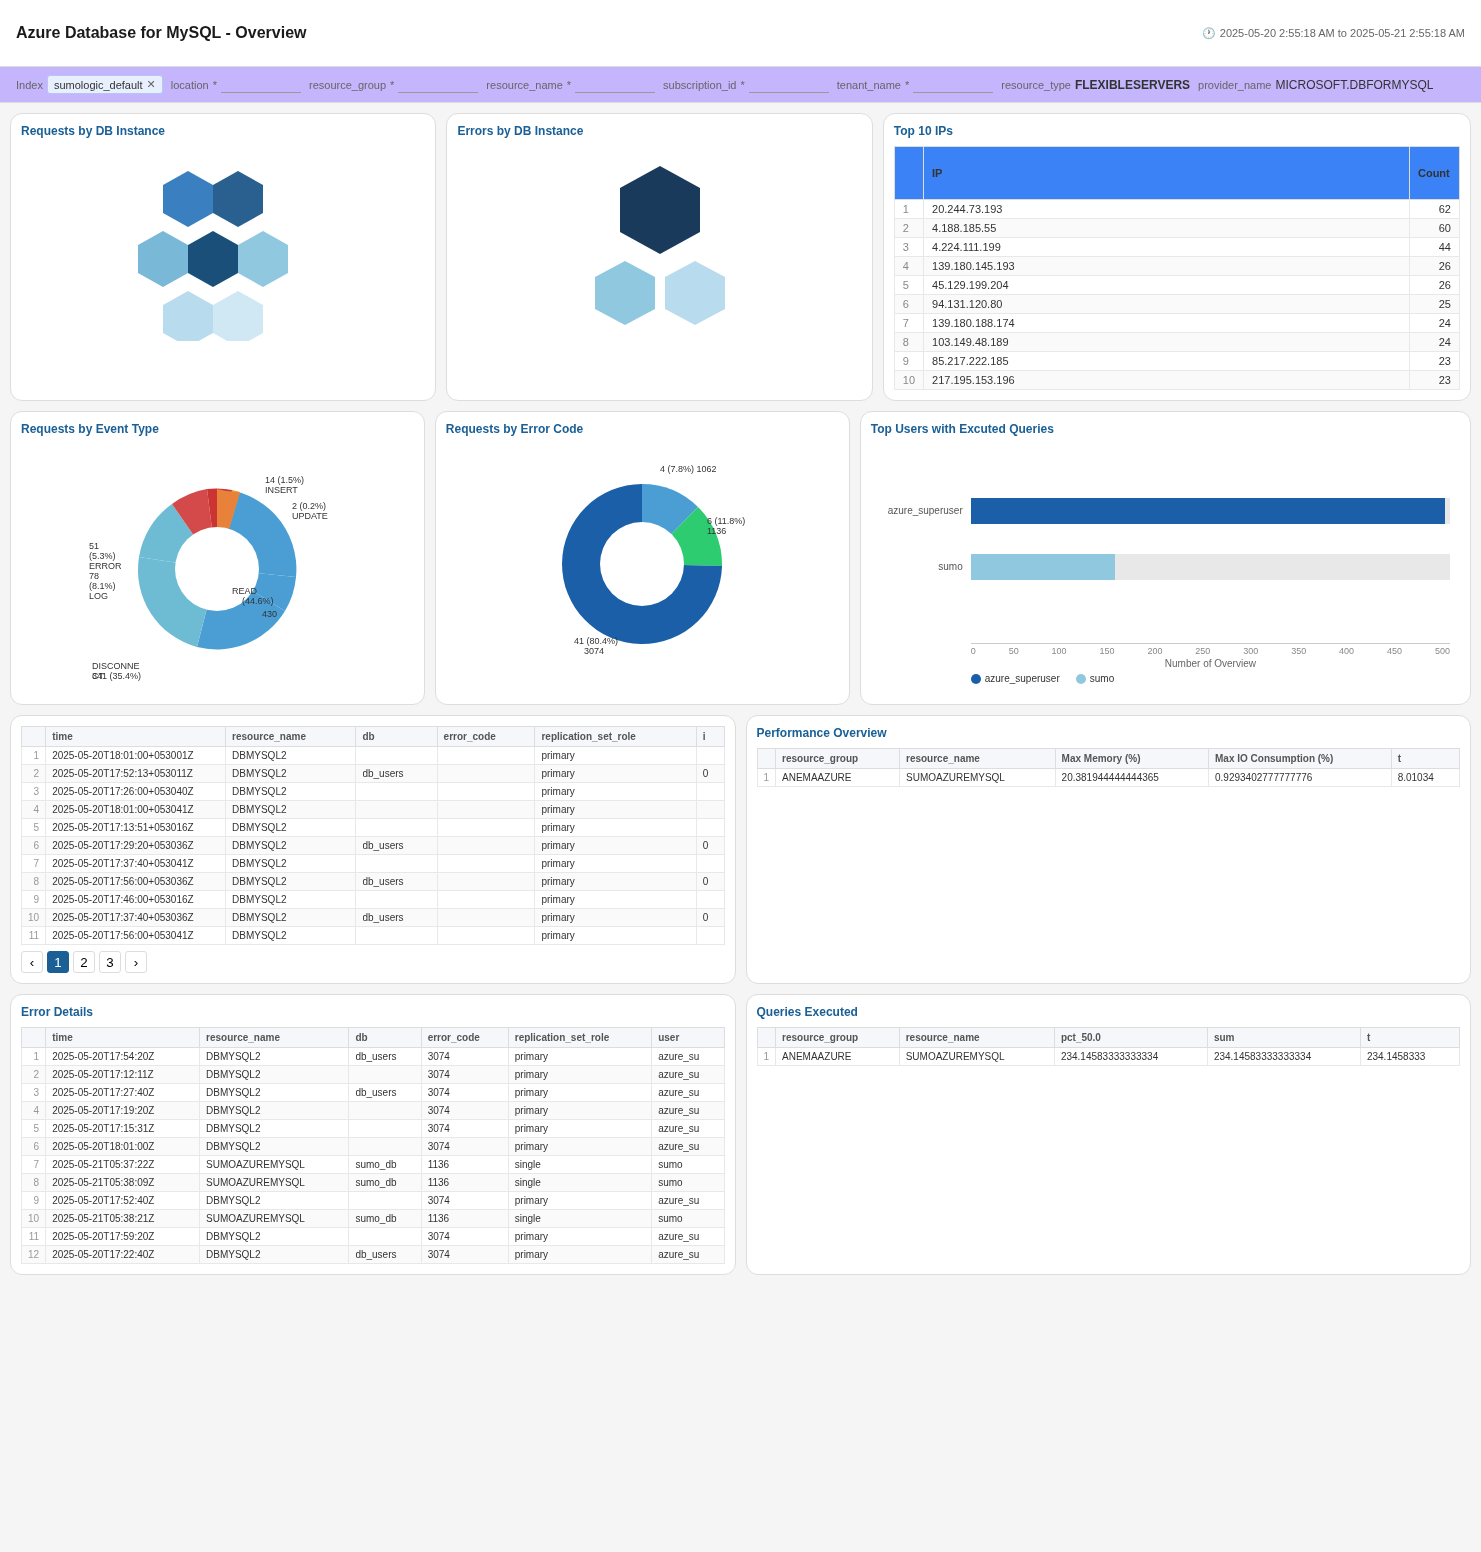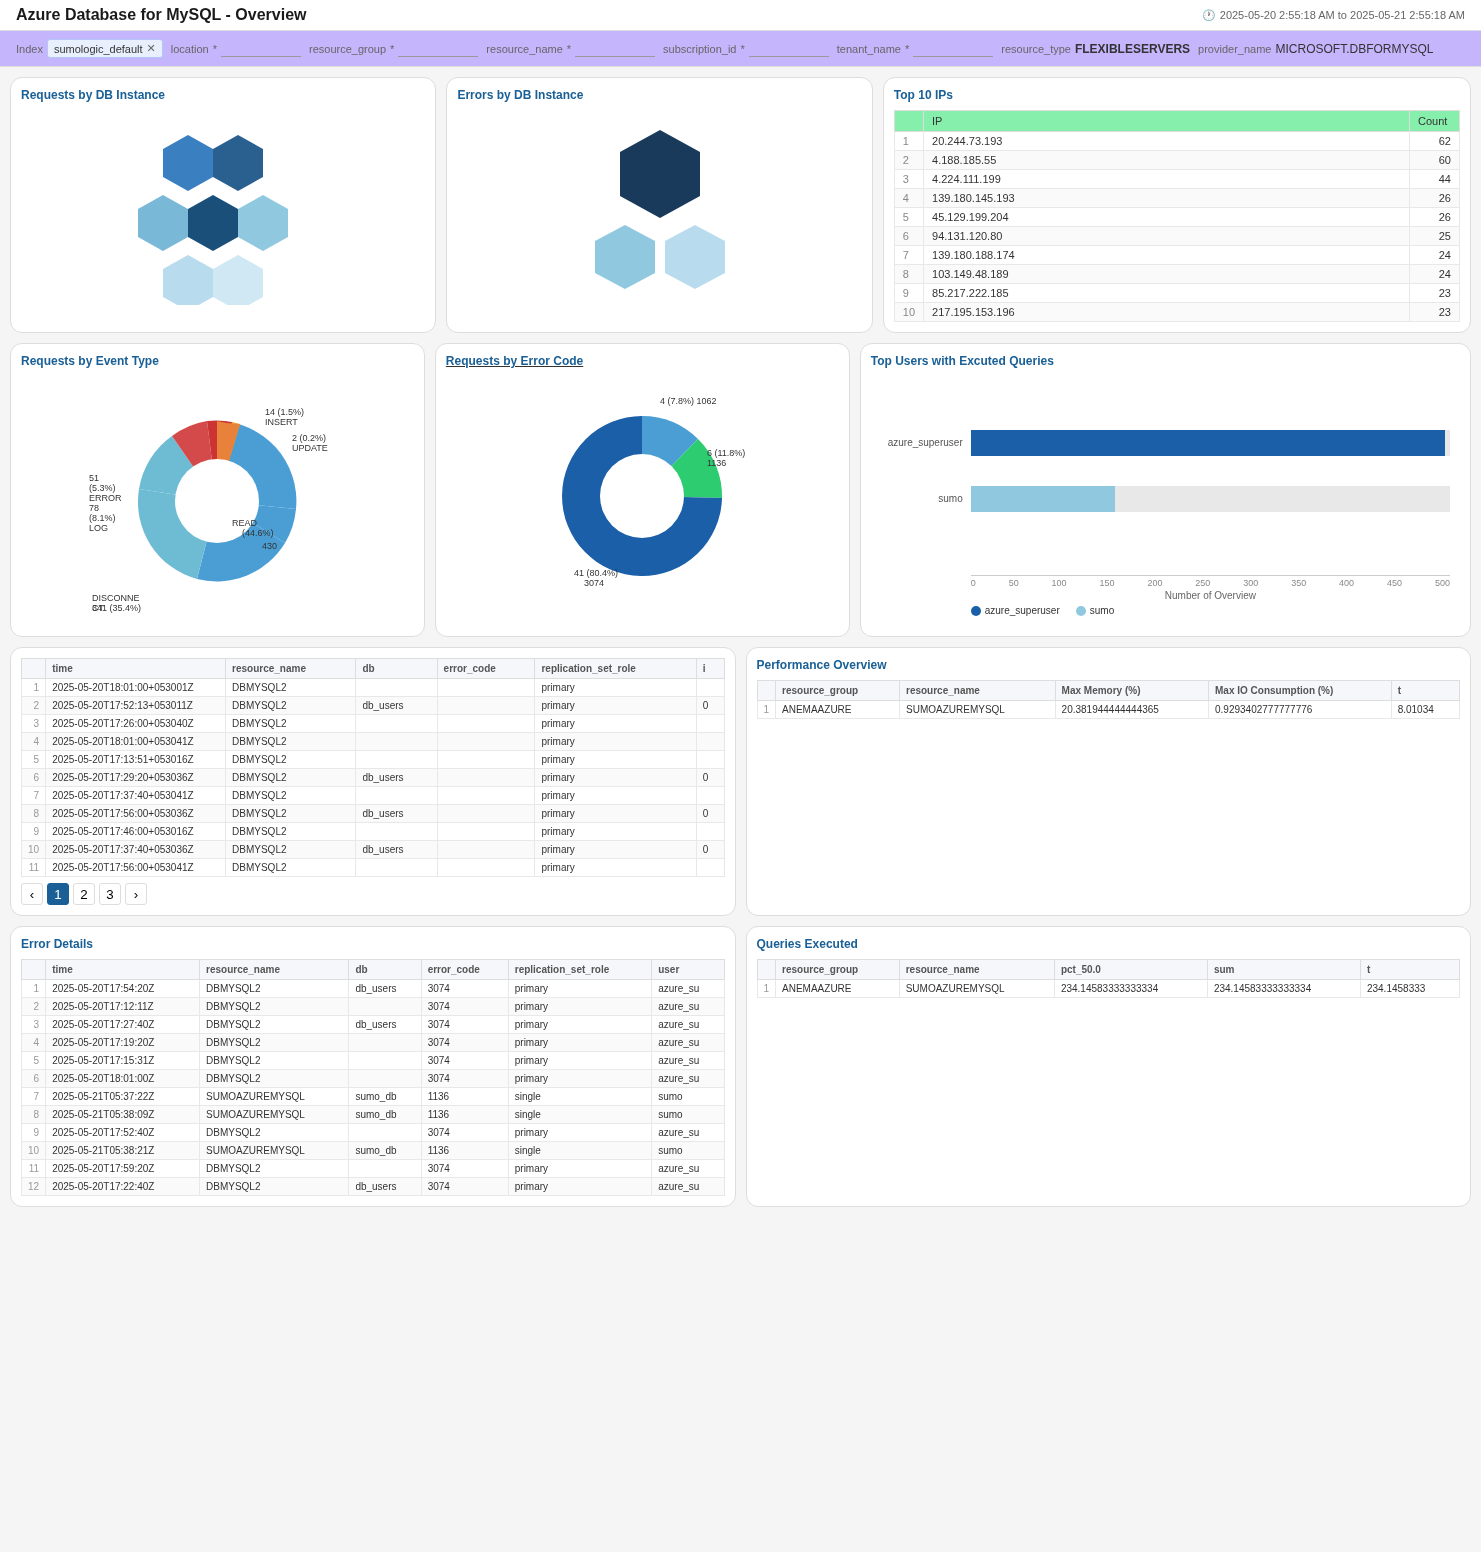--- a/index.html
+++ b/index.html
@@ -1,18 +1,18 @@
 <!DOCTYPE html>
 <html><head>
   <meta charset="utf-8">
   <style>
     * { box-sizing: border-box; margin: 0; padding: 0; }
     body { font-family: Arial, sans-serif; font-size: 12px; background: #f5f5f5; color: #333; }
     
-    .header { background: #fff; padding: 6px 16px; border-bottom: 1px solid #ddd; display: flex; align-items: center; justify-content: space-between; }
+    .header { background: #fff; padding: 24px 16px; border-bottom: 1px solid #ddd; display: flex; align-items: center; justify-content: space-between; }
     .header-title { font-size: 16px; font-weight: bold; color: #1a1a1a; }
     .header-time { font-size: 11px; color: #666; display: flex; align-items: center; gap: 4px; }
     
     .filter-bar { background: #c4b5fd; padding: 8px 16px; border-bottom: 1px solid #ddd; display: flex; flex-wrap: wrap; align-items: center; gap: 8px; }
     .filter-item { display: flex; align-items: center; gap: 4px; }
     .filter-label { color: #666; font-size: 11px; }
     .filter-tag { background: #e8f0fe; border: 1px solid #b3c7f7; border-radius: 3px; padding: 2px 6px; font-size: 11px; display: flex; align-items: center; gap: 4px; }
     .filter-tag .remove { cursor: pointer; color: #666; }
     .filter-input { border: none; border-bottom: 1px solid #999; font-size: 11px; padding: 2px 4px; background: transparent; width: 80px; }
     
@@ -22,21 +22,21 @@
     
     .panel { background: #fff; border: 1px solid #ddd; border-radius: 12px; padding: 10px; flex: 1; min-width: 0; }
     .panel-title { font-size: 12px; font-weight: bold; color: #1a6096; margin-bottom: 8px; }
     
     
     .hex-container { display: flex; justify-content: center; align-items: center; padding: 10px; height: 200px; }
     
     
     .top-ips-panel { flex: 1.2; }
     .data-table { width: 100%; border-collapse: collapse; font-size: 11px; }
-    .data-table th { background: #86efac; border: 1px solid #ddd; padding: 4px 8px; text-align: left; font-weight: normal; }
+    .data-table th { background: #3b82f6; border: 1px solid #ddd; padding: 20px 8px; text-align: left; font-weight: bold; }
     .data-table td { border: 1px solid #e8e8e8; padding: 3px 8px; }
     .data-table tr:nth-child(even) td { background: #fafafa; }
     .row-num { color: #888; width: 20px; }
     .count-col { text-align: right; width: 50px; }
     .scroll-table { width: 100%; border-collapse: collapse; font-size: 10px; }
     .scroll-table th { background: #f5f7fa; border: 1px solid #ddd; padding: 4px 6px; text-align: left; font-weight: bold; color: #555; white-space: nowrap; }
     .scroll-table td { border: 1px solid #e8e8e8; padding: 3px 6px; white-space: nowrap; overflow: hidden; text-overflow: ellipsis; max-width: 120px; }
     .scroll-table tr:nth-child(even) td { background: #fafafa; }
     .table-row-num { color: #999; width: 16px; text-align: right; padding-right: 4px; }
     
@@ -239,21 +239,21 @@
           <text x="2" y="130" font-size="9" fill="#333">78</text>
           <text x="2" y="140" font-size="9" fill="#333">(8.1%)</text>
           <text x="2" y="150" font-size="9" fill="#333">LOG</text>
           <text x="2" y="100" font-size="9" fill="#333">51</text>
           <text x="2" y="110" font-size="9" fill="#333">(5.3%)</text>
           <text x="2" y="120" font-size="9" fill="#333">ERROR</text>
         </svg>
       </div>
     </div>
 
-    <div class="panel" style="flex:1;text-decoration:underline;">
+    <div class="panel" style="flex:1;">
       <div class="panel-title">Requests by Error Code</div>
       <div style="display:flex; align-items:flex-start; justify-content:center; height:250px; position:relative;">
         <svg width="260" height="240" viewBox="0 0 260 240">
           <g transform="translate(130,120)">
 
             <path d="M0,0 L0,-80 A80,80 0 0,1 56,-57 Z" fill="#4a9ed4"></path>
 
             <path d="M0,0 L56,-57 A80,80 0 0,1 80,2 Z" fill="#2ecc71"></path>
 
             <path d="M0,0 L80,2 A80,80 0 1,1 0,-80 Z" fill="#1a5fa8"></path>

